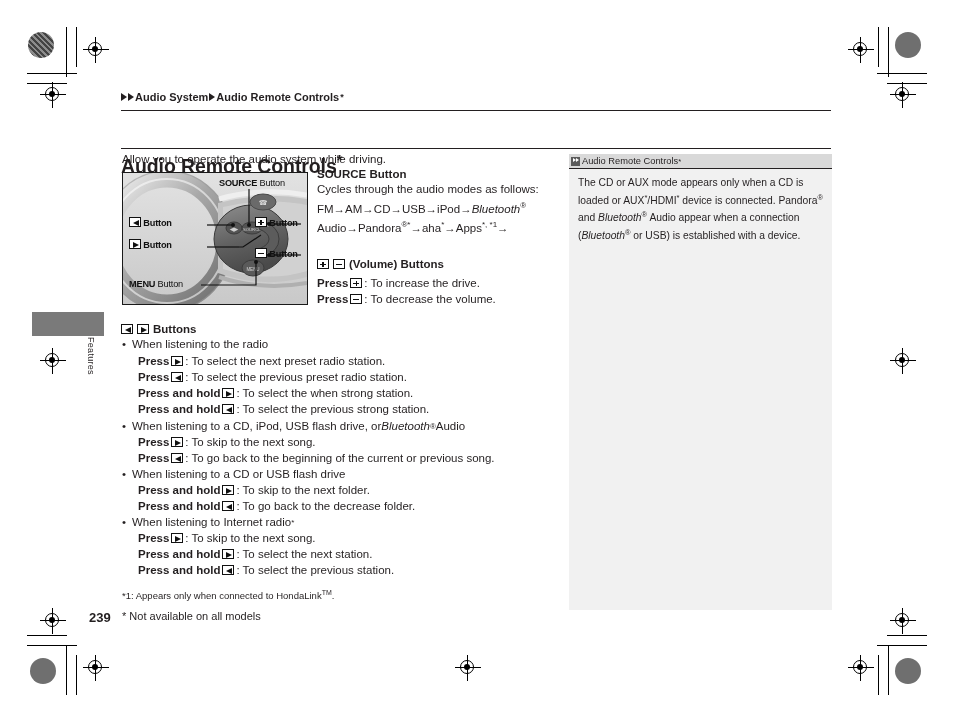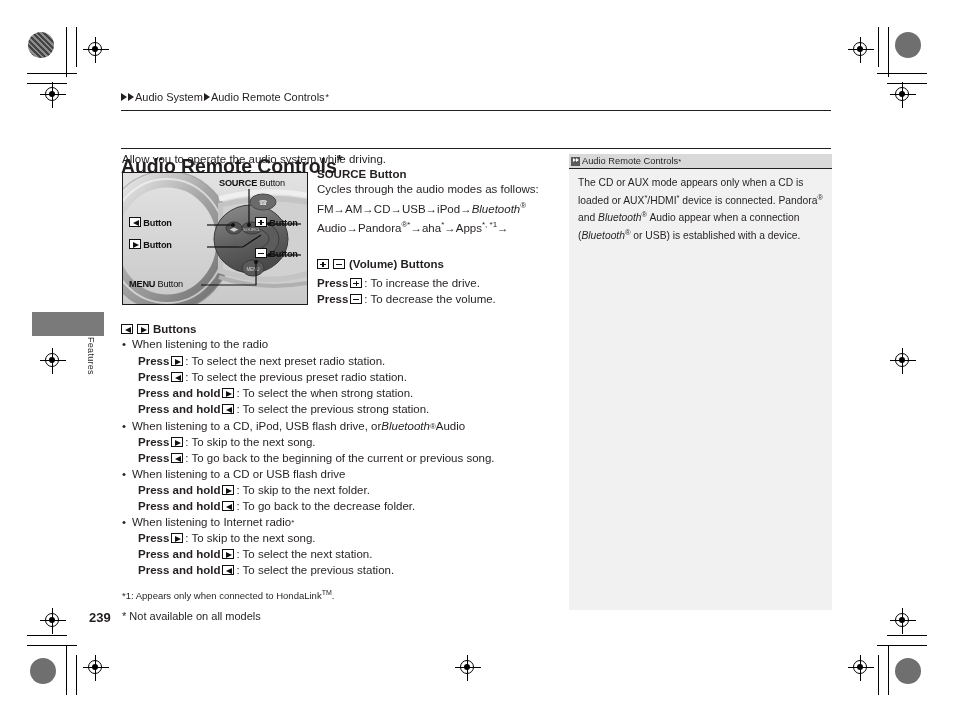--- a/index.html
+++ b/index.html
@@ -86,21 +86,21 @@
     font-family: "Liberation Mono", monospace;
     font-size: 9px;
   }
 
   
   .breadcrumb {
     position: absolute;
     left: 121px;
     top: 91px;
     font-size: 11px;
-    font-weight: normal;
+    font-weight: bold;
     color: #231f20;
     display: flex;
     align-items: center;
     white-space: nowrap;
   }
   .breadcrumb .tri {
     display: inline-block;
     width: 0; height: 0;
     border-left: 6px solid #231f20;
     border-top: 4.5px solid transparent;

